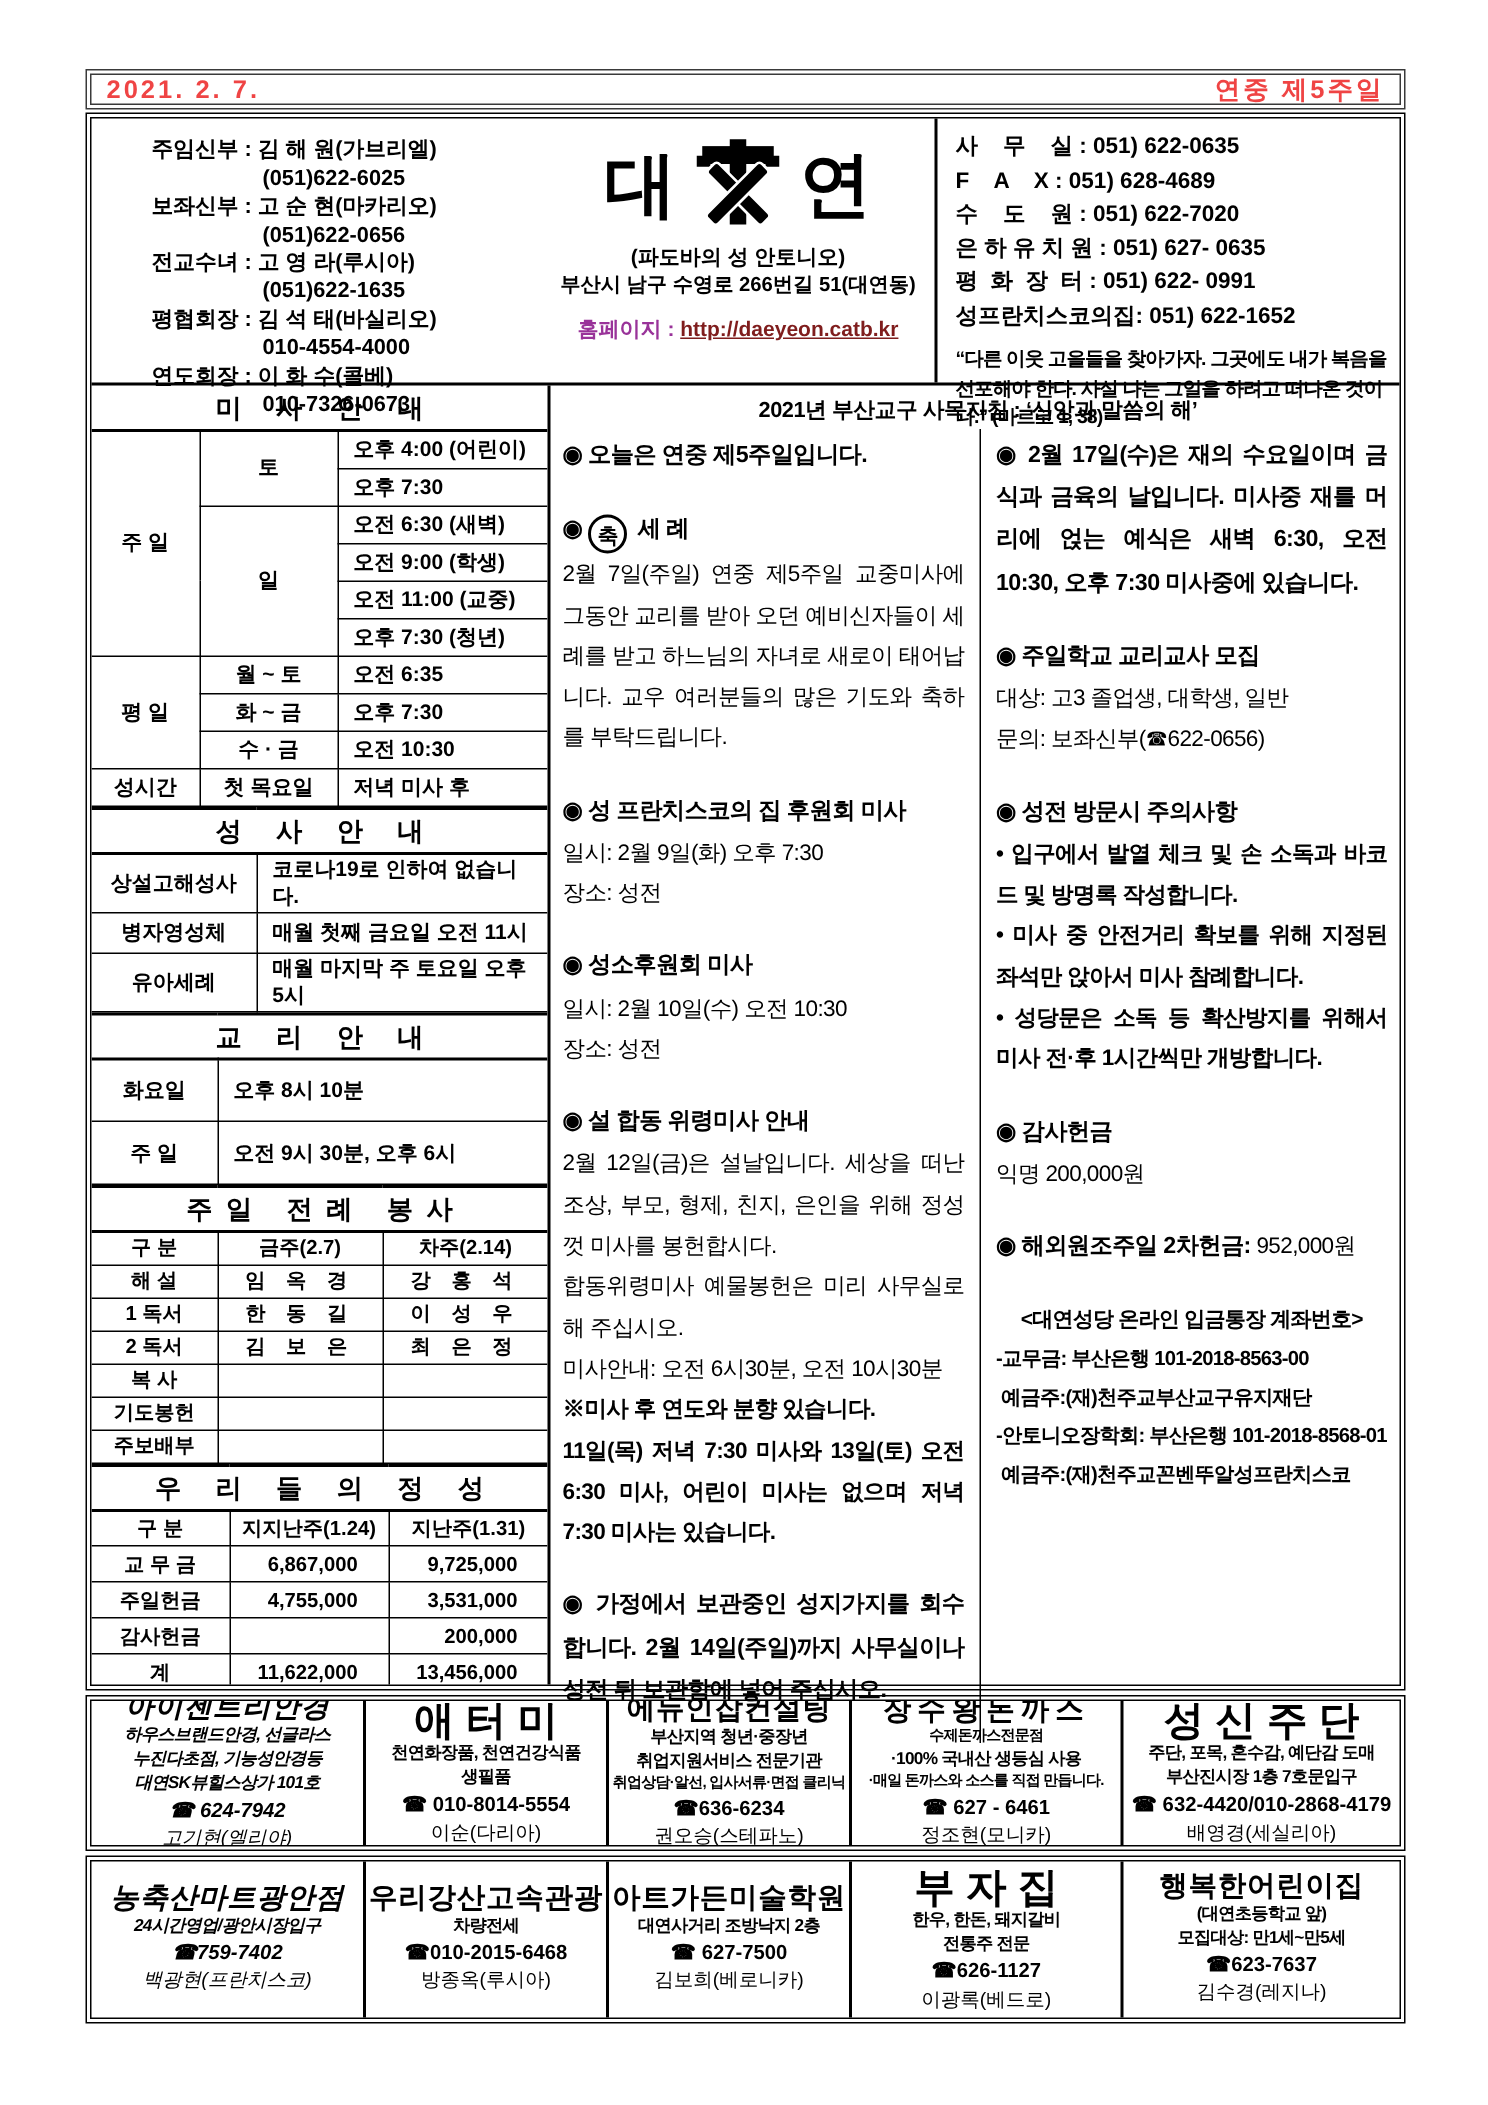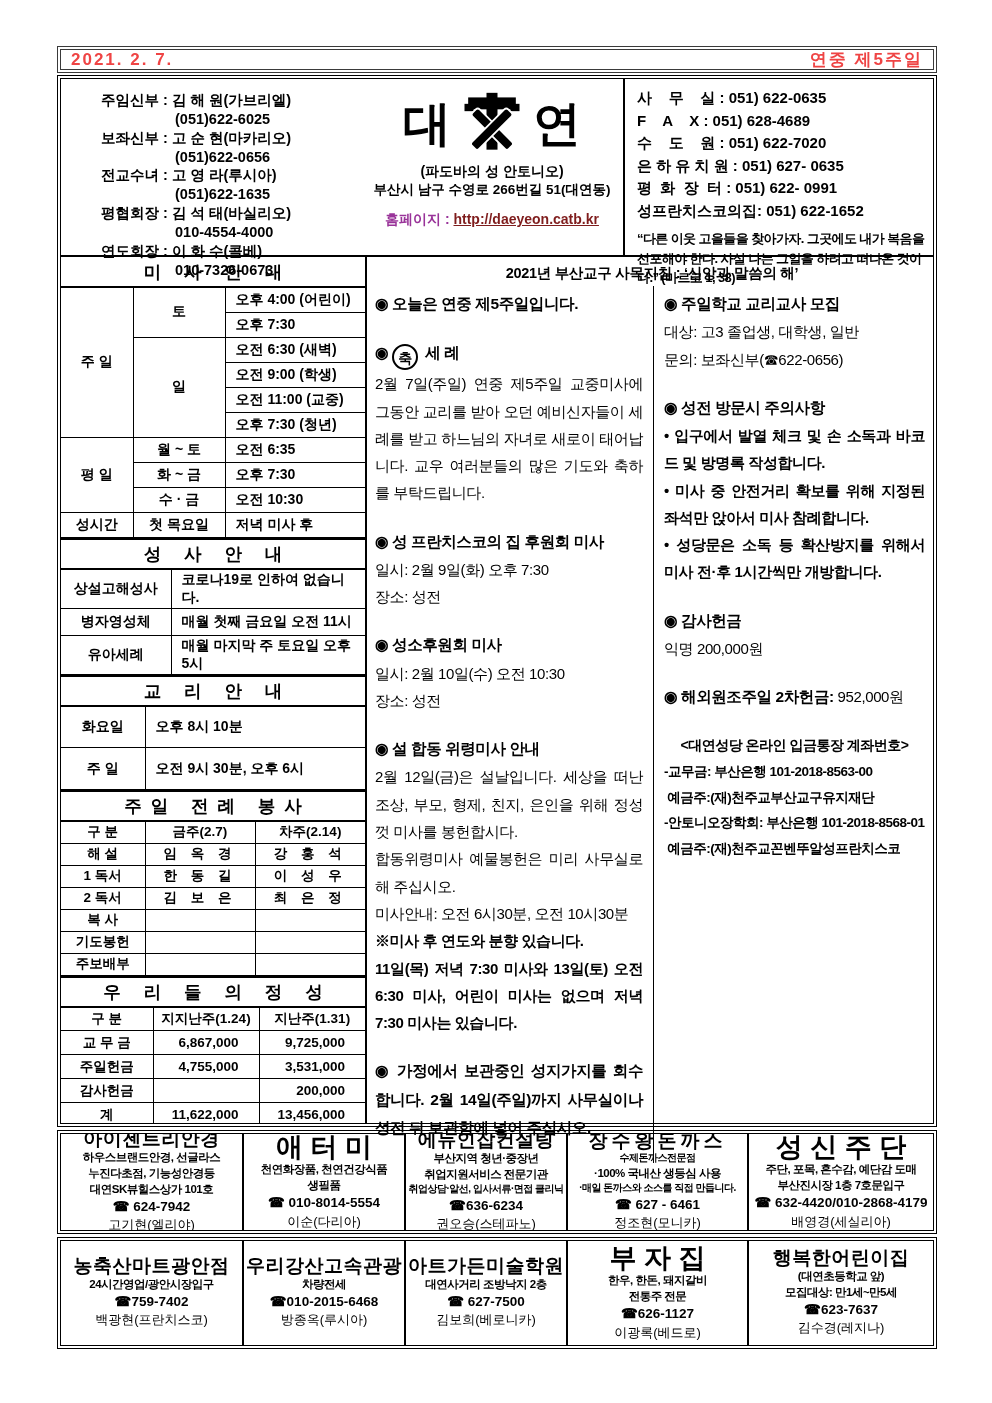--- a/index.html
+++ b/index.html
@@ -69,21 +69,21 @@
     display:inline-block; width:26px; height:26px; border:2px solid #000; border-radius:50%;
     text-align:center; line-height:24px; font-size:14px; font-weight:bold;
     vertical-align:-5px; margin:0 7px 0 4px;
   }
   .acct { font-size:13.5px; font-weight:bold; line-height:1.9; letter-spacing:-0.5px; white-space:pre-wrap; }
   .acct-title { text-align:center; font-size:14px; }
 
   
   .ads { display:grid; grid-template-columns:181px 162px 162px 181px 1fr; border:4px double #000; margin-top:3px; }
   .ads .ad { border-left:2px solid #000; display:flex; flex-direction:column; justify-content:center; align-items:center; text-align:center; padding:3px 2px; overflow:hidden; }
-  .ads .ad:first-child { border-left:none; }
+  .ads .ad:first-child { border-left:none;font-style:italic; }
   .r1 .ad { height:96px; }
   .r2 .ad { height:104px; }
   .ad-title { font-weight:bold; line-height:1.05; white-space:nowrap; }
   .t-lg { font-size:27px; }
   .t-md { font-size:19px; letter-spacing:0.5px; }
   .t-sp { letter-spacing:4px; }
   .ad-line { font-size:11.5px; font-weight:bold; line-height:1.4; letter-spacing:-0.5px; }
   .ad-line.xs { font-size:10px; }
   .ad-tel { font-size:13.5px; font-weight:bold; line-height:1.45; }
   .ad-name { font-size:13px; line-height:1.45; }
@@ -380,20 +380,21 @@
               <p class="ann">합동위령미사 예물봉헌은 미리 사무실로 해 주십시오.</p>
               <p class="ann">미사안내: 오전 6시30분, 오전 10시30분</p>
               <p class="ann bold">※미사 후 연도와 분향 있습니다.</p>
               <p class="ann bold">11일(목) 저녁 7:30 미사와 13일(토) 오전 6:30 미사, 어린이 미사는 없으며 저녁 7:30 미사는 있습니다.</p>
             </div>
 
             <p class="ann hd item">◉ 가정에서 보관중인 성지가지를 회수합니다. 2월 14일(주일)까지 사무실이나 성전 뒤 보관함에 넣어 주십시오.</p>
           </div>
 
           <div class="rightcol">
+            <p class="ann hd item">◉ 2월 17일(수)은 재의 수요일이며 금식과 금육의 날입니다. 미사중 재를 머리에 얹는 예식은 새벽 6:30, 오전 10:30, 오후 7:30 미사중에 있습니다.</p>
 
             <div class="item">
               <p class="ann hd">◉ 주일학교 교리교사 모집</p>
               <p class="ann">대상: 고3 졸업생, 대학생, 일반</p>
               <p class="ann">문의: 보좌신부(☎622-0656)</p>
             </div>
 
             <div class="item">
               <p class="ann hd">◉ 성전 방문시 주의사항</p>
               <p class="ann bold">• 입구에서 발열 체크 및 손 소독과 바코드 및 방명록 작성합니다.</p>

